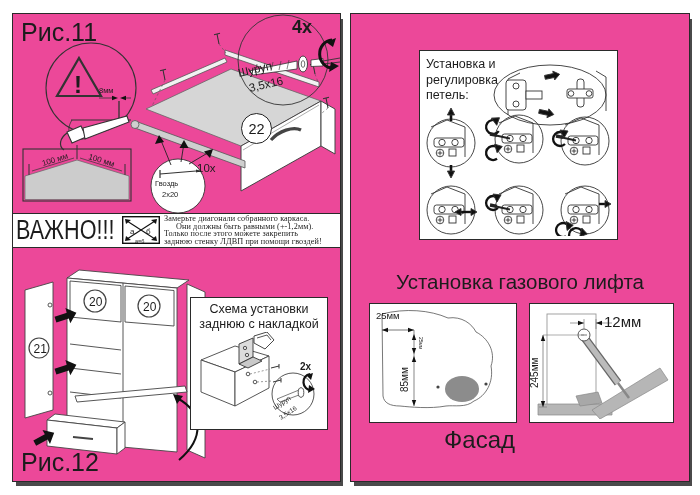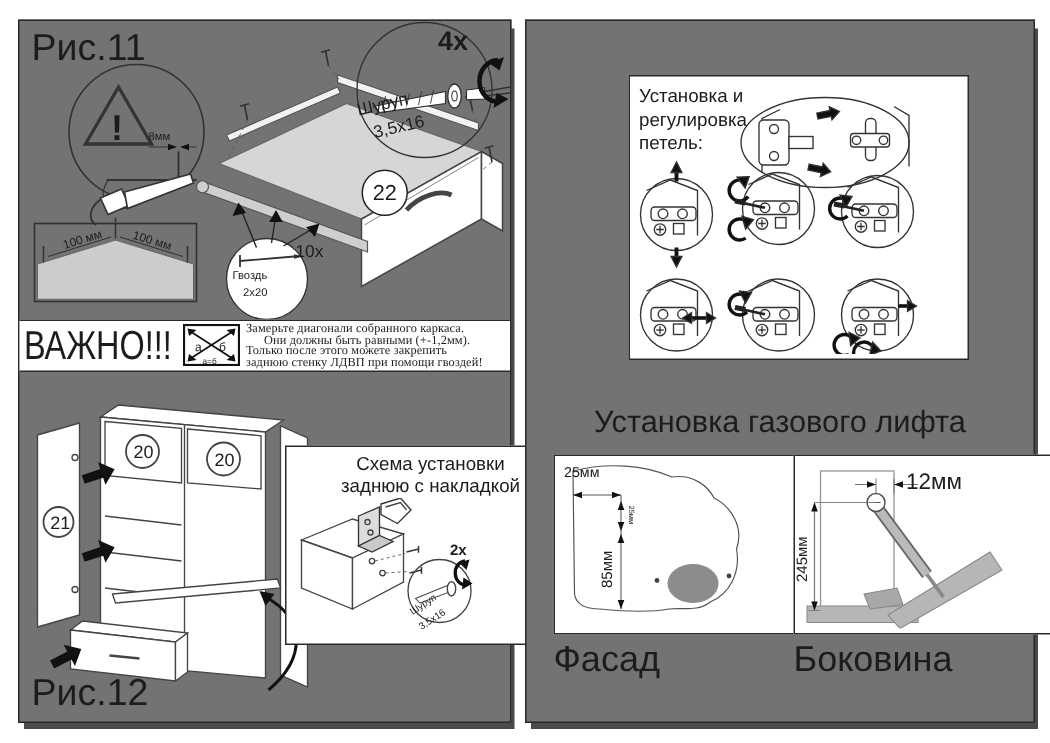--- a/index.html
+++ b/index.html
@@ -1,33 +1,33 @@
 <!DOCTYPE html>
 <html><head>
 <meta charset="utf-8">
 <style>
   html,body{margin:0;padding:0;background:#fff;}
   #page{position:relative;width:700px;height:495px;background:#fff;overflow:hidden;
         font-family:"Liberation Sans",sans-serif;color:#1c1c1c;}
   .abs{position:absolute;}
-  .panel{position:absolute;background:#737373;border:1.6px solid #2a2a2a;box-shadow:3px 5px 0 -1px #4a4a4a;}
+  .panel{position:absolute;background:#ec4899;border:1.6px solid #2a2a2a;box-shadow:3px 5px 0 -1px #4a4a4a;}
   svg{display:block;}
   svg text{font-family:"Liberation Sans",sans-serif;fill:#1c1c1c;}
   .figtitle{font-size:25px;letter-spacing:0px;}
   .lbl{white-space:nowrap;}
   .badge{position:absolute;border:1.5px solid #222;border-radius:50%;background:#fff;
          display:flex;align-items:center;justify-content:center;}
   .imp-title{font-size:27px;transform:scaleX(.8);transform-origin:0 50%;white-space:nowrap;}
   .imp-text{font-size:8.2px;line-height:7.5px;letter-spacing:.1px;}
   .imp-text div:nth-child(2){padding-left:12px;}
   .bigtitle{font-size:20.5px;text-align:center;}
-  .sub-label{font-size:24px;text-align:left;}
+  .sub-label{font-size:24px;text-align:right;}
   .hinge-title{font-size:12.5px;line-height:15.5px;}
   .bracket-title{font-size:12.5px;line-height:15px;text-align:center;padding-top:4px;}
-  .box{position:absolute;border:1.3px solid #2a2a2a;background:#fff;padding-left:28px;}
+  .box{position:absolute;border:1.3px solid #2a2a2a;background:#fff;}
 </style>
 </head>
 <body>
 
 <div id="page">
 
   <div class="panel" style="left:12px;top:13px;width:327px;height:467px;">
 
     <span class="abs figtitle lbl" style="left:8px;top:4px;">Рис.11</span>
 
@@ -410,15 +410,14 @@
           <line x1="13" y1="31" x2="13" y2="103" stroke-width="0.8"></line>
           <polygon points="13,31 10.8,37 15.2,37" fill="#111" stroke="none"></polygon>
           <polygon points="13,103 10.8,97 15.2,97" fill="#111" stroke="none"></polygon>
           <text x="8" y="84" font-size="10" stroke="none" fill="#1c1c1c" transform="rotate(-90 8 84)">245мм</text>
         </g>
       </svg>
       <span class="abs lbl" style="left:74px;top:9px;font-size:15px;">12мм</span>
     </div>
 
     <span class="abs sub-label" style="left:18px;top:412px;width:146px;">Фасад</span>
-    <span class="abs sub-label" style="left:178px;top:412px;width:143px;">Боковина</span>
   </div>
 </div>
 
 </body></html>

